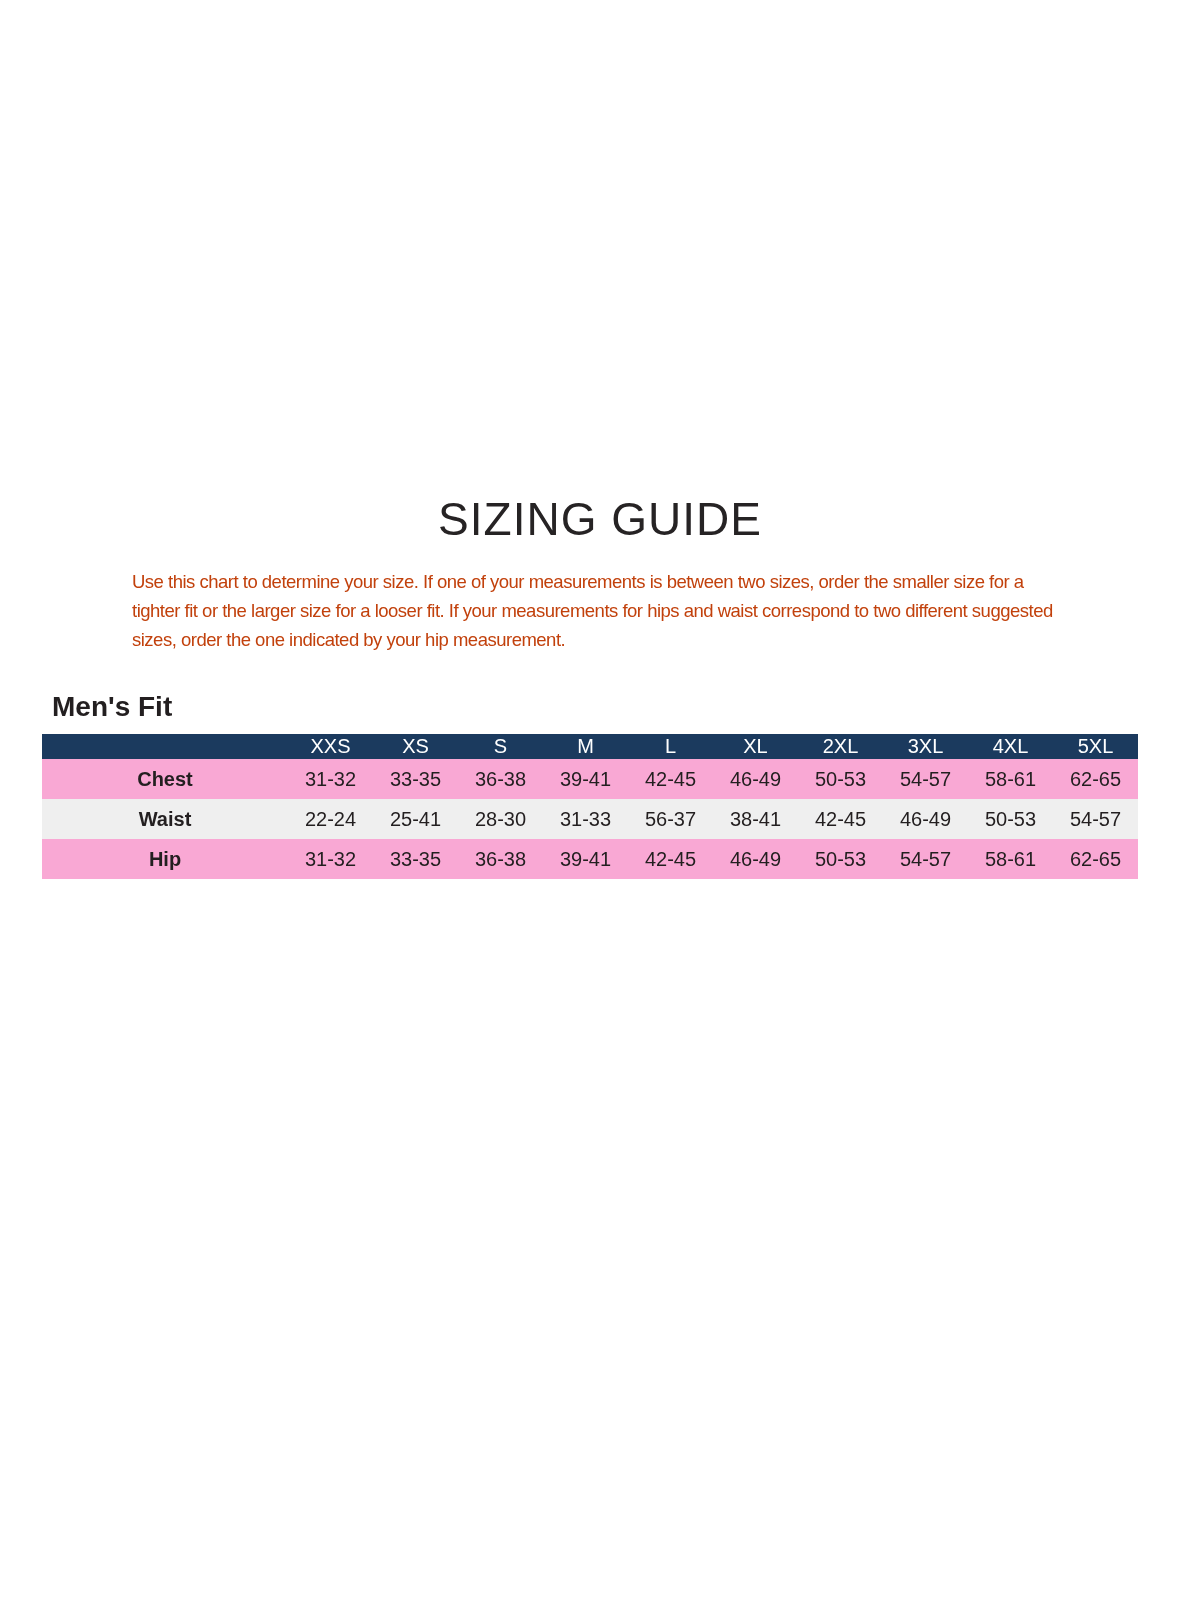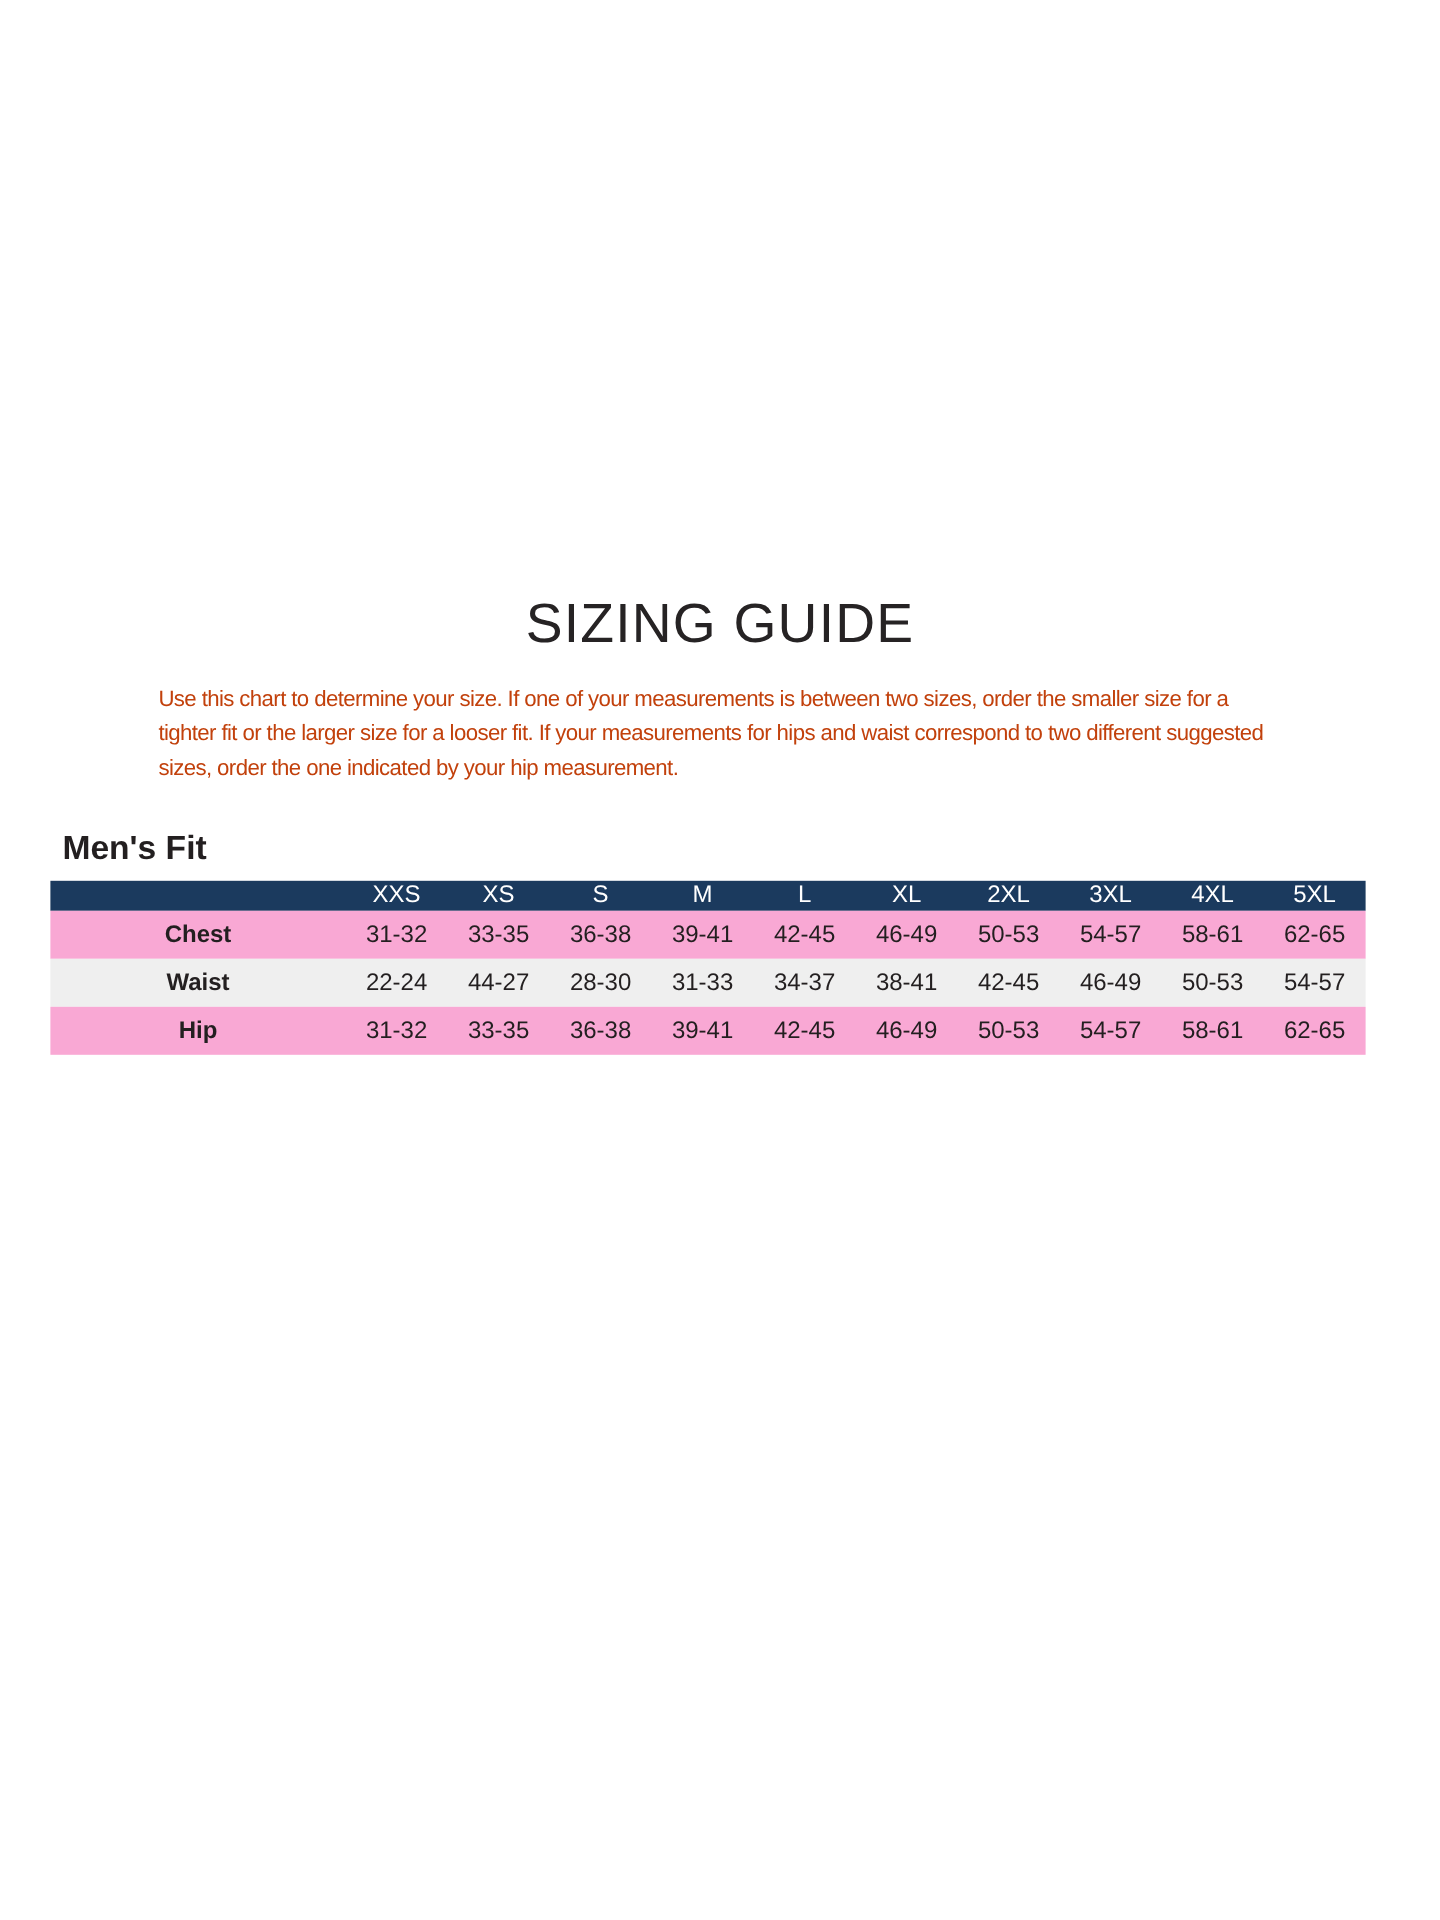--- a/index.html
+++ b/index.html
@@ -119,24 +119,24 @@
           <div class="cell">42-45</div>
           <div class="cell">46-49</div>
           <div class="cell">50-53</div>
           <div class="cell">54-57</div>
           <div class="cell">58-61</div>
           <div class="cell">62-65</div>
         </div>
         <div class="trow alt">
           <div class="cell rowhead">Waist</div>
           <div class="cell">22-24</div>
-          <div class="cell">44-27</div>
+          <div class="cell">25-41</div>
           <div class="cell">28-30</div>
           <div class="cell">31-33</div>
-          <div class="cell">34-37</div>
+          <div class="cell">56-37</div>
           <div class="cell">38-41</div>
           <div class="cell">42-45</div>
           <div class="cell">46-49</div>
           <div class="cell">50-53</div>
           <div class="cell">54-57</div>
         </div>
         <div class="trow">
           <div class="cell rowhead">Hip</div>
           <div class="cell">31-32</div>
           <div class="cell">33-35</div>

